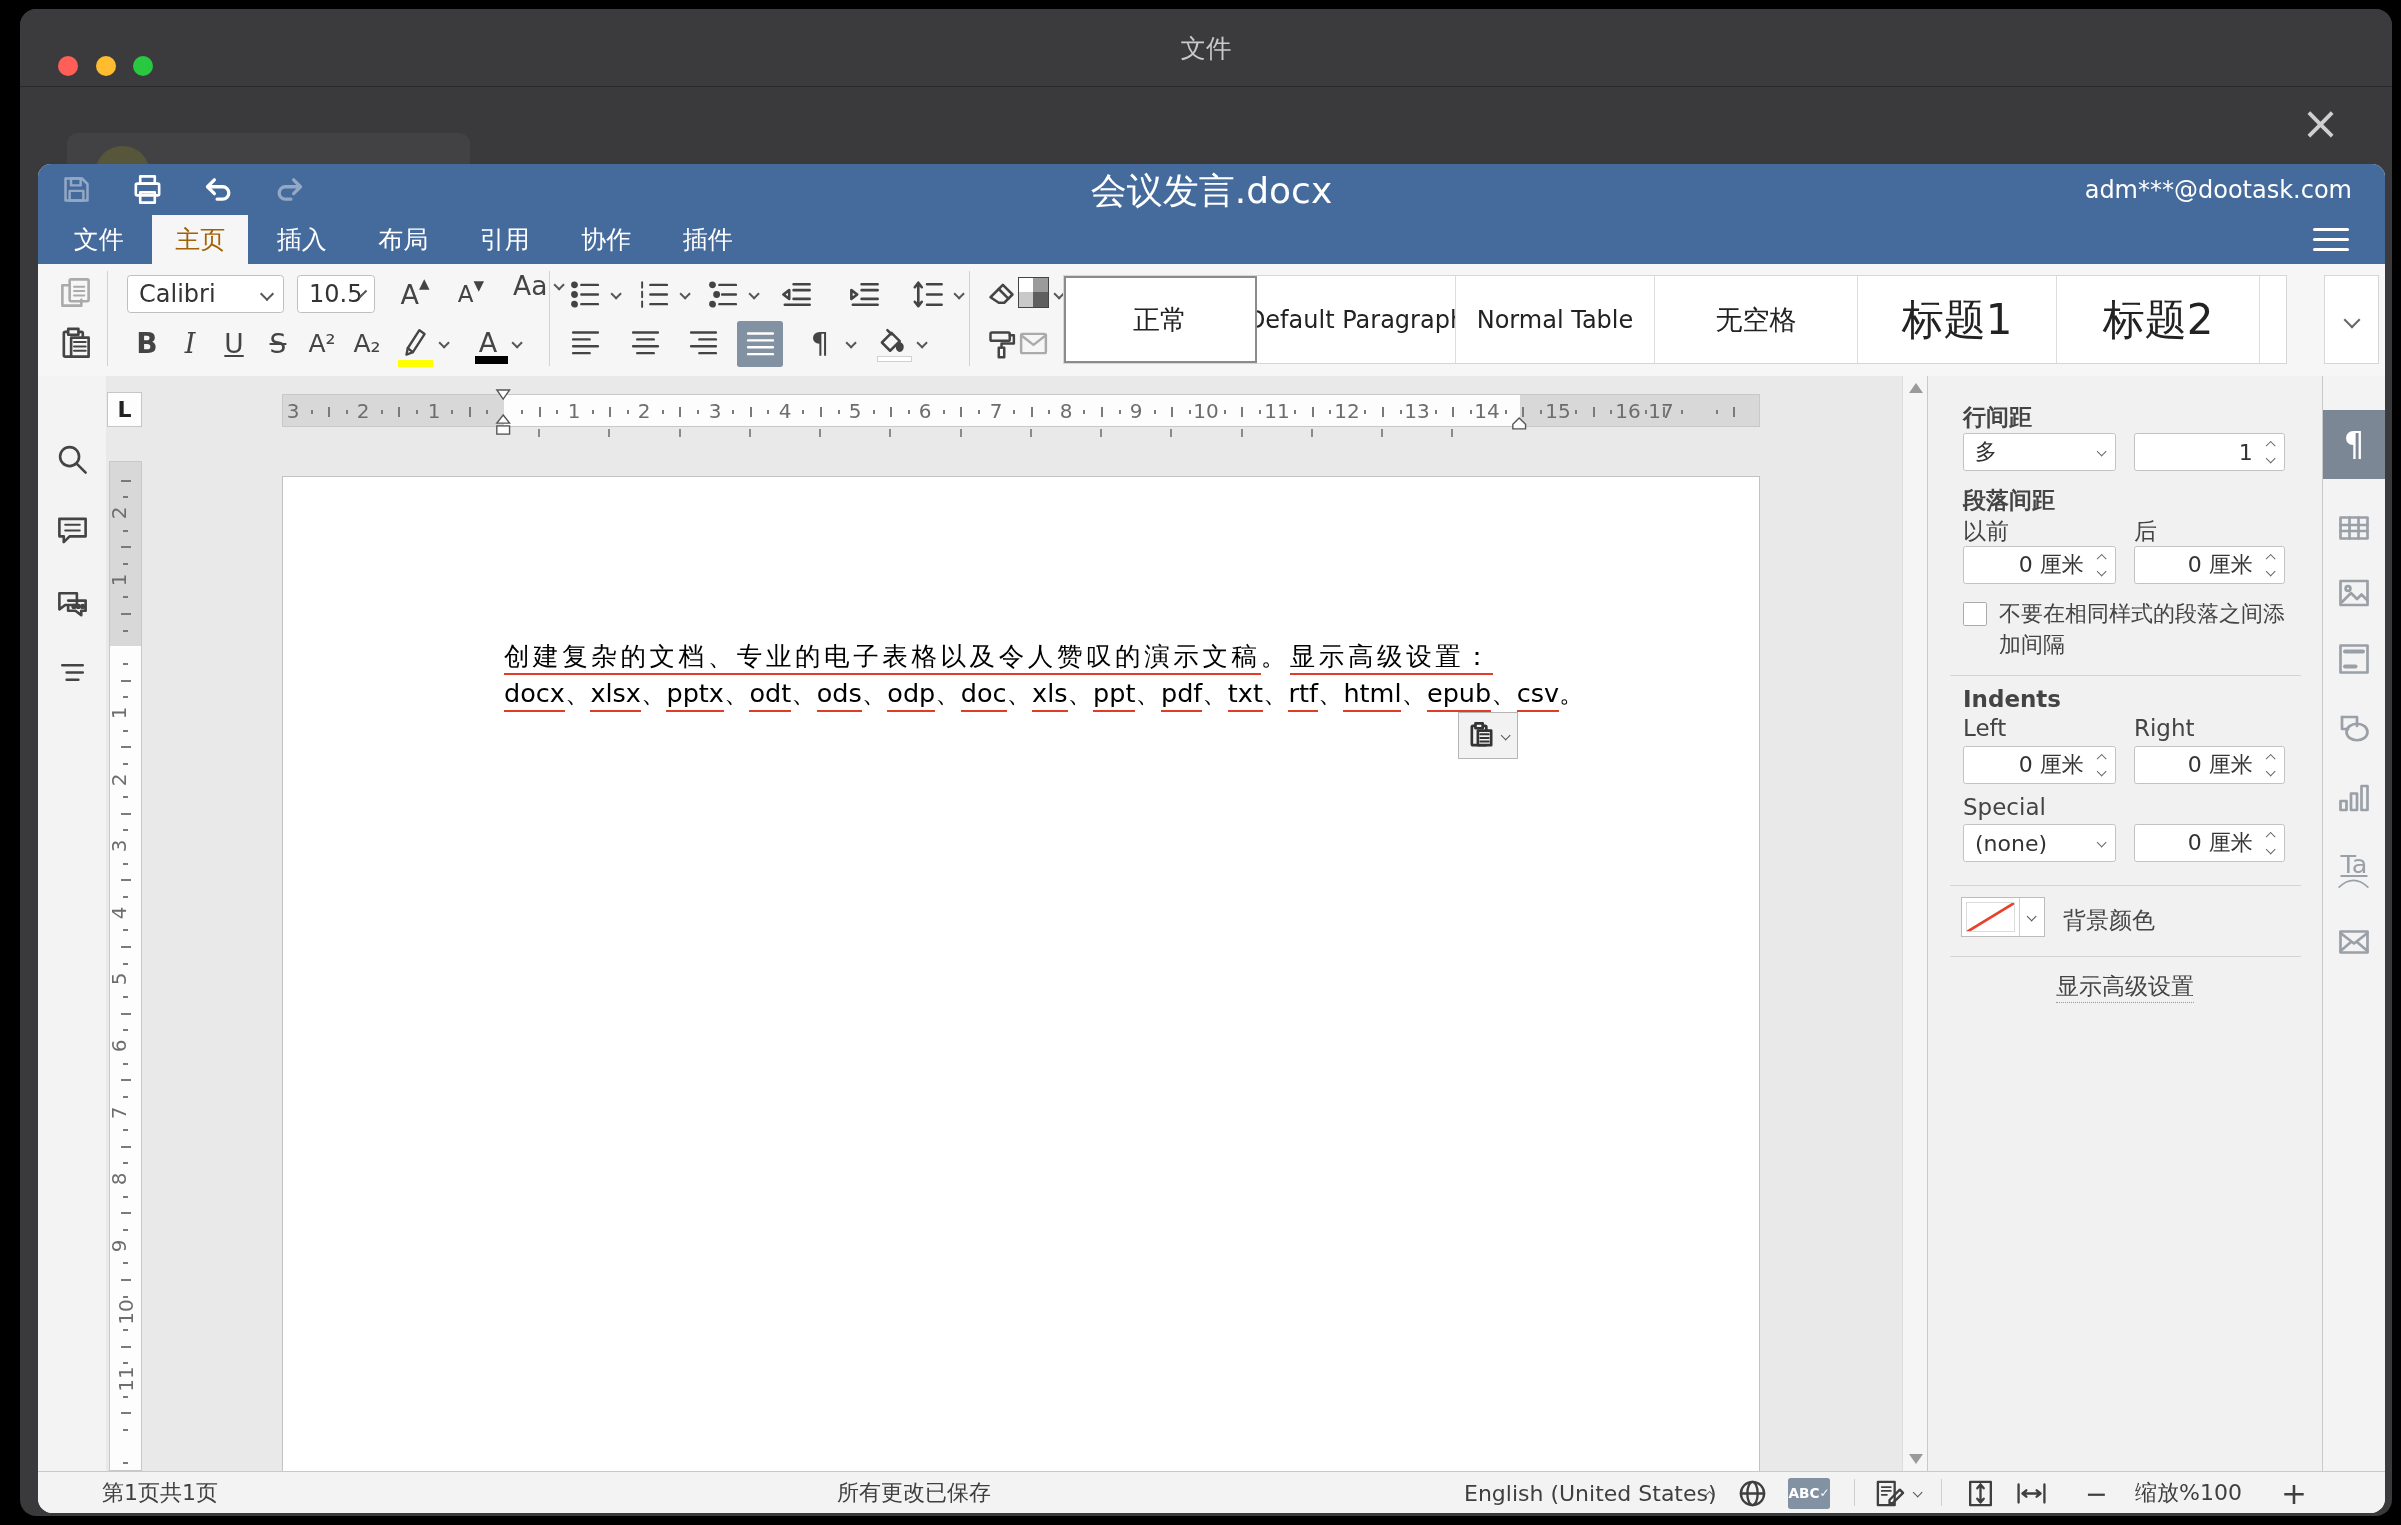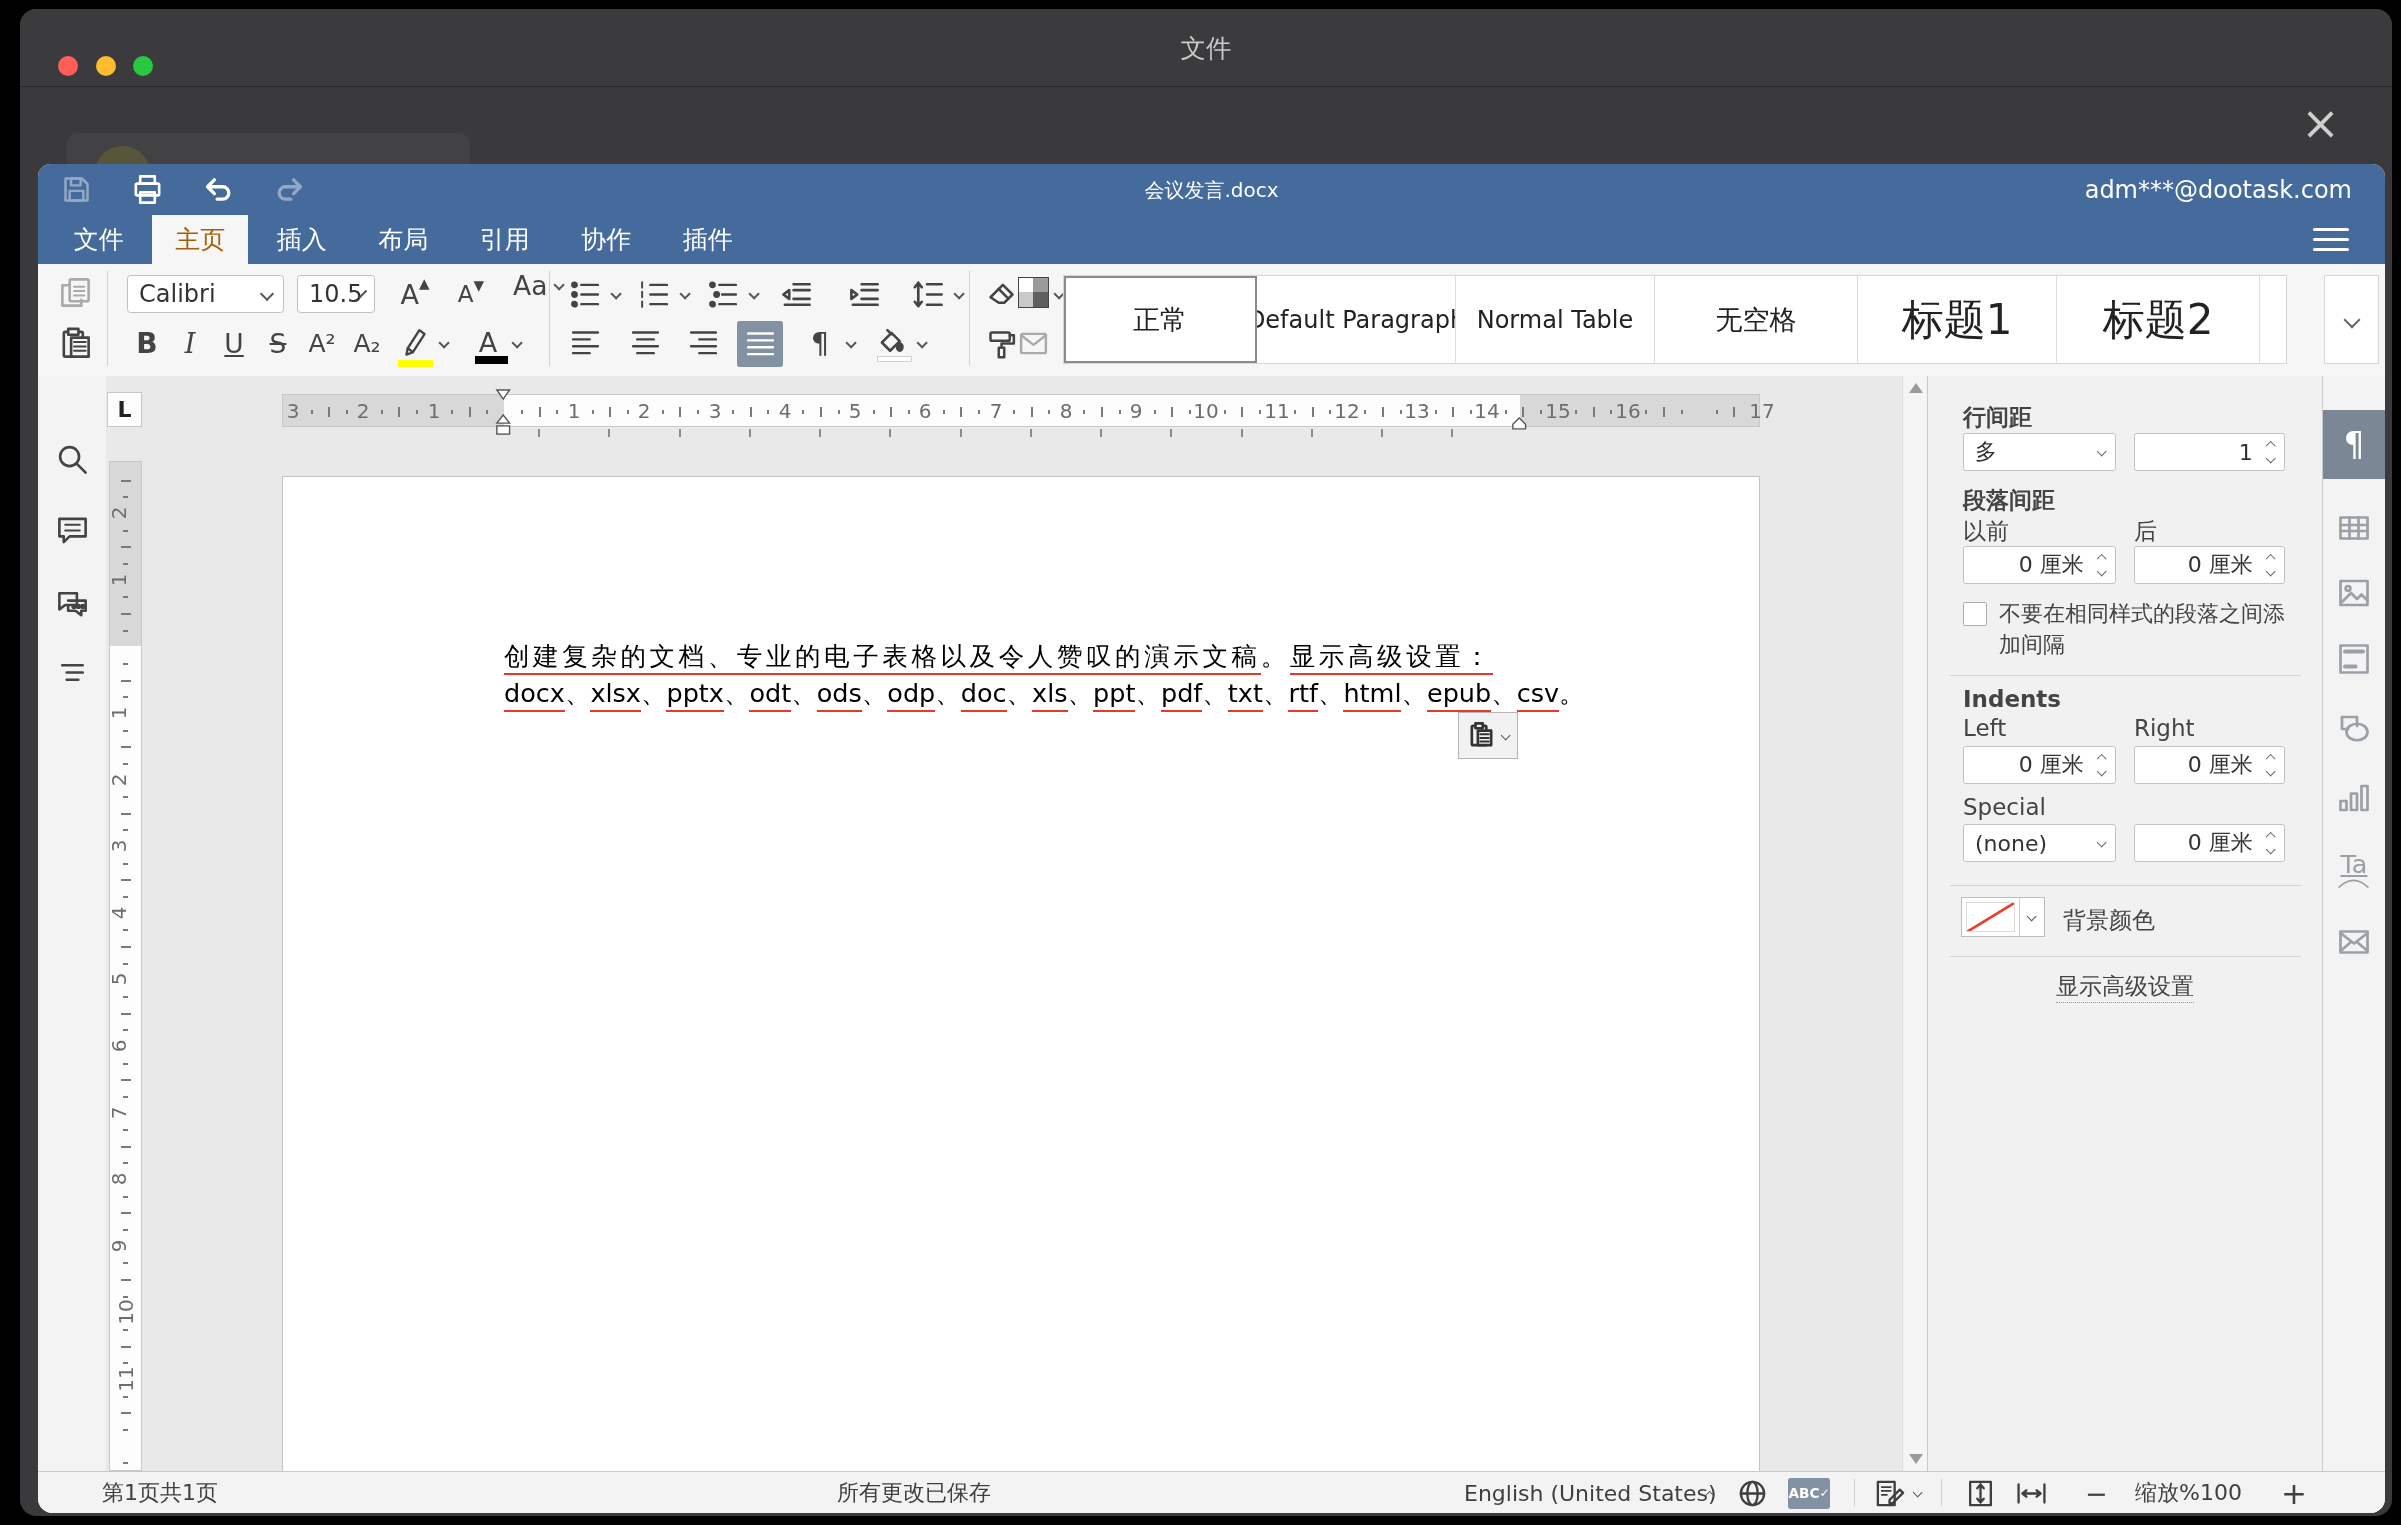--- a/index.html
+++ b/index.html
@@ -19,21 +19,21 @@
   #close-x{position:absolute;right:44px;top:7.3px;width:55px;height:55px;color:#cfcfcf;font-size:46px;line-height:55px;
     text-align:center;cursor:default;}
   
   #editor{position:absolute;left:18px;top:155px;width:2347px;height:1349px;background:#f6f6f6;
     border-radius:12.8px 12.8px 14.6px 14.6px;overflow:hidden;}
   
   #bluebar{position:absolute;left:0;top:0;width:2347px;height:100px;background:#456a9c;color:#fff;}
   #bluebar .qicons{position:absolute;left:0;top:0;height:51px;display:flex;align-items:center;padding-left:20px;gap:35px;}
   .qbtn{width:36px;height:36px;display:flex;align-items:center;justify-content:center;color:#fff;}
   .dim{opacity:.42;}
-  #doc-title{position:absolute;left:0;top:0;width:100%;height:53px;line-height:53px;text-align:center;font-size:20px;color:#fff;pointer-events:none;}
+  #doc-title{position:absolute;left:0;top:0;width:100%;height:53px;line-height:53px;text-align:center;font-size:36px;color:#fff;pointer-events:none;}
   #user-email{position:absolute;right:33px;top:0;height:53px;line-height:53px;font-size:24px;color:#fff;}
   #tabs{position:absolute;left:12.8px;bottom:0;display:flex;height:49px;align-items:stretch;}
   .tab{padding:0 23px;display:flex;align-items:center;font-size:25px;color:#fff;margin-right:5.5px;}
   .tab.active{background:#f6f6f6;color:#a16207;}
   #hamburger{position:absolute;right:36px;bottom:9px;width:36px;height:31px;display:flex;flex-direction:column;justify-content:space-between;padding:3.6px 0;}
   #hamburger div{height:3.6px;background:#fff;border-radius:1.8px;}
   
   #toolbar{position:absolute;left:0;top:100px;width:2347px;height:111px;background:#f6f6f6;color:#444;}
   .vsep{position:absolute;top:7.3px;height:95px;width:0.9px;background:#d2d2d2;}
   .tbtn{position:absolute;width:42px;height:42px;display:flex;align-items:center;justify-content:center;color:#444;}
@@ -432,21 +432,21 @@
             <span class="rnum" style="left: 713px;">7</span>
             <span class="rnum" style="left: 783px;">8</span>
             <span class="rnum" style="left: 853px;">9</span>
             <span class="rnum" style="left: 923px;">10</span>
             <span class="rnum" style="left: 994px;">11</span>
             <span class="rnum" style="left: 1064px;">12</span>
             <span class="rnum" style="left: 1134px;">13</span>
             <span class="rnum" style="left: 1204px;">14</span>
             <span class="rnum" style="left: 1275px;">15</span>
             <span class="rnum" style="left: 1345px;">16</span>
-            <span class="rnum" style="left: 1479px;">17</span>
+            <span class="rnum" style="left: 1378px;">17</span>
             <div class="rtick" style="left: 28px; top: 14.6px; width: 1.8px; height: 4.6px;"></div>
             <div class="rtick" style="left: 45px; top: 12px; width: 1.8px; height: 10px;"></div>
             <div class="rtick" style="left: 63px; top: 14.6px; width: 1.8px; height: 4.6px;"></div>
             <div class="rtick" style="left: 98px; top: 14.6px; width: 1.8px; height: 4.6px;"></div>
             <div class="rtick" style="left: 115px; top: 12px; width: 1.8px; height: 10px;"></div>
             <div class="rtick" style="left: 133px; top: 14.6px; width: 1.8px; height: 4.6px;"></div>
             <div class="rtick" style="left: 168px; top: 14.6px; width: 1.8px; height: 4.6px;"></div>
             <div class="rtick" style="left: 186px; top: 12px; width: 1.8px; height: 10px;"></div>
             <div class="rtick" style="left: 203px; top: 14.6px; width: 1.8px; height: 4.6px;"></div>
             <div class="rtick" style="left: 238px; top: 14.6px; width: 1.8px; height: 4.6px;"></div>

